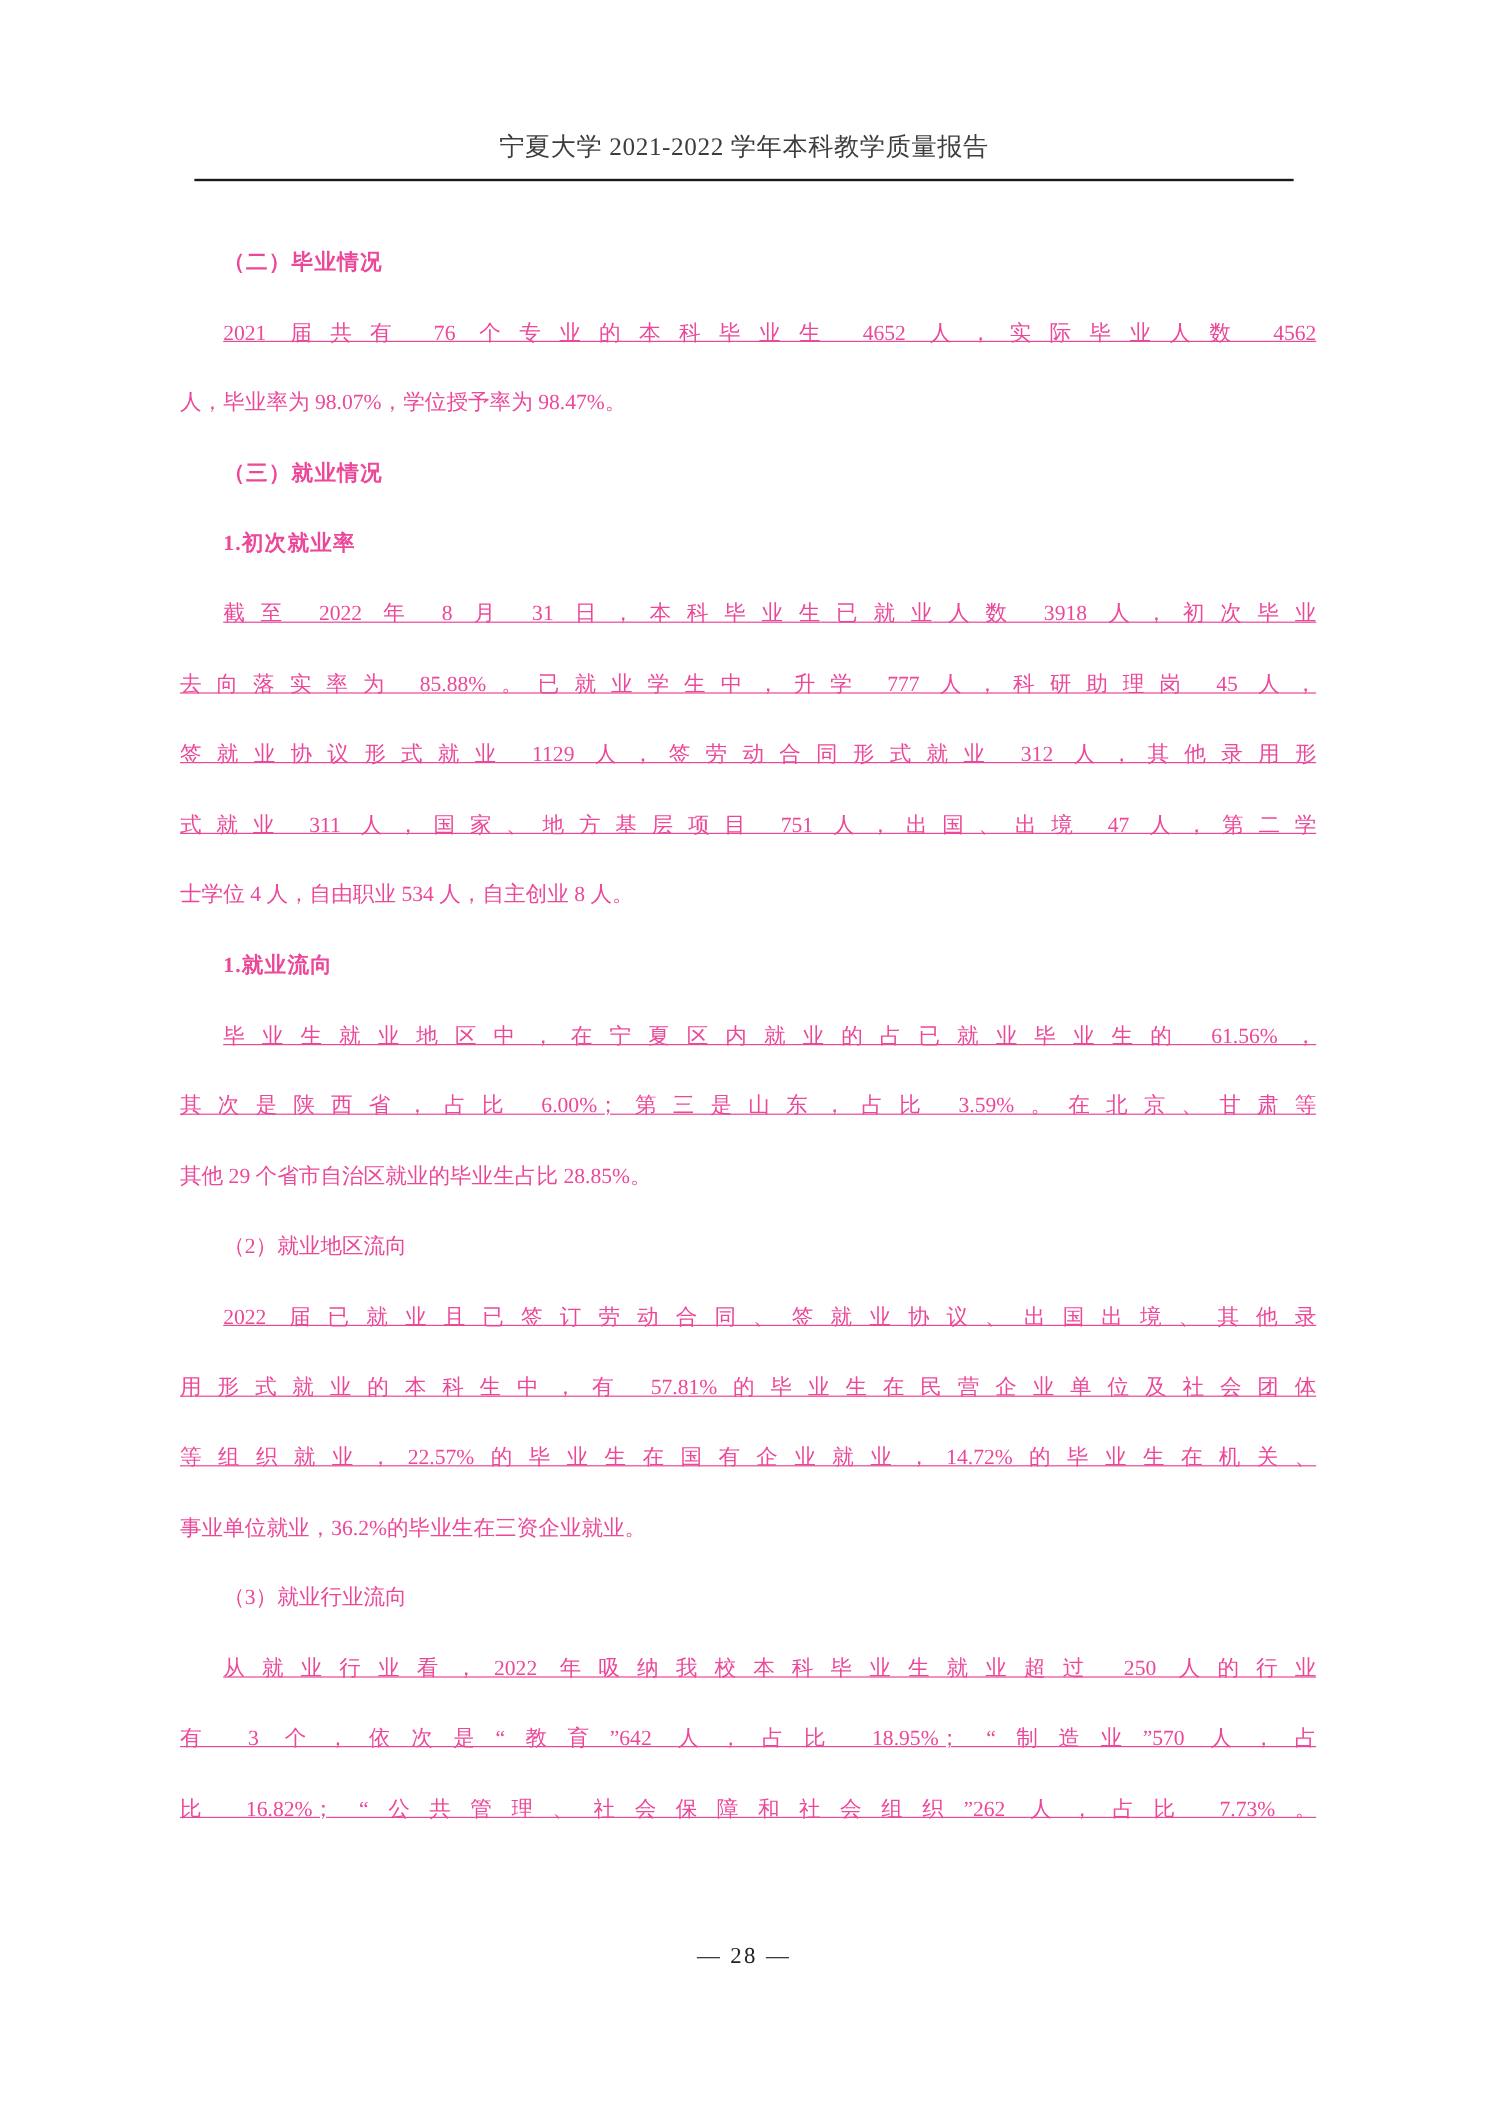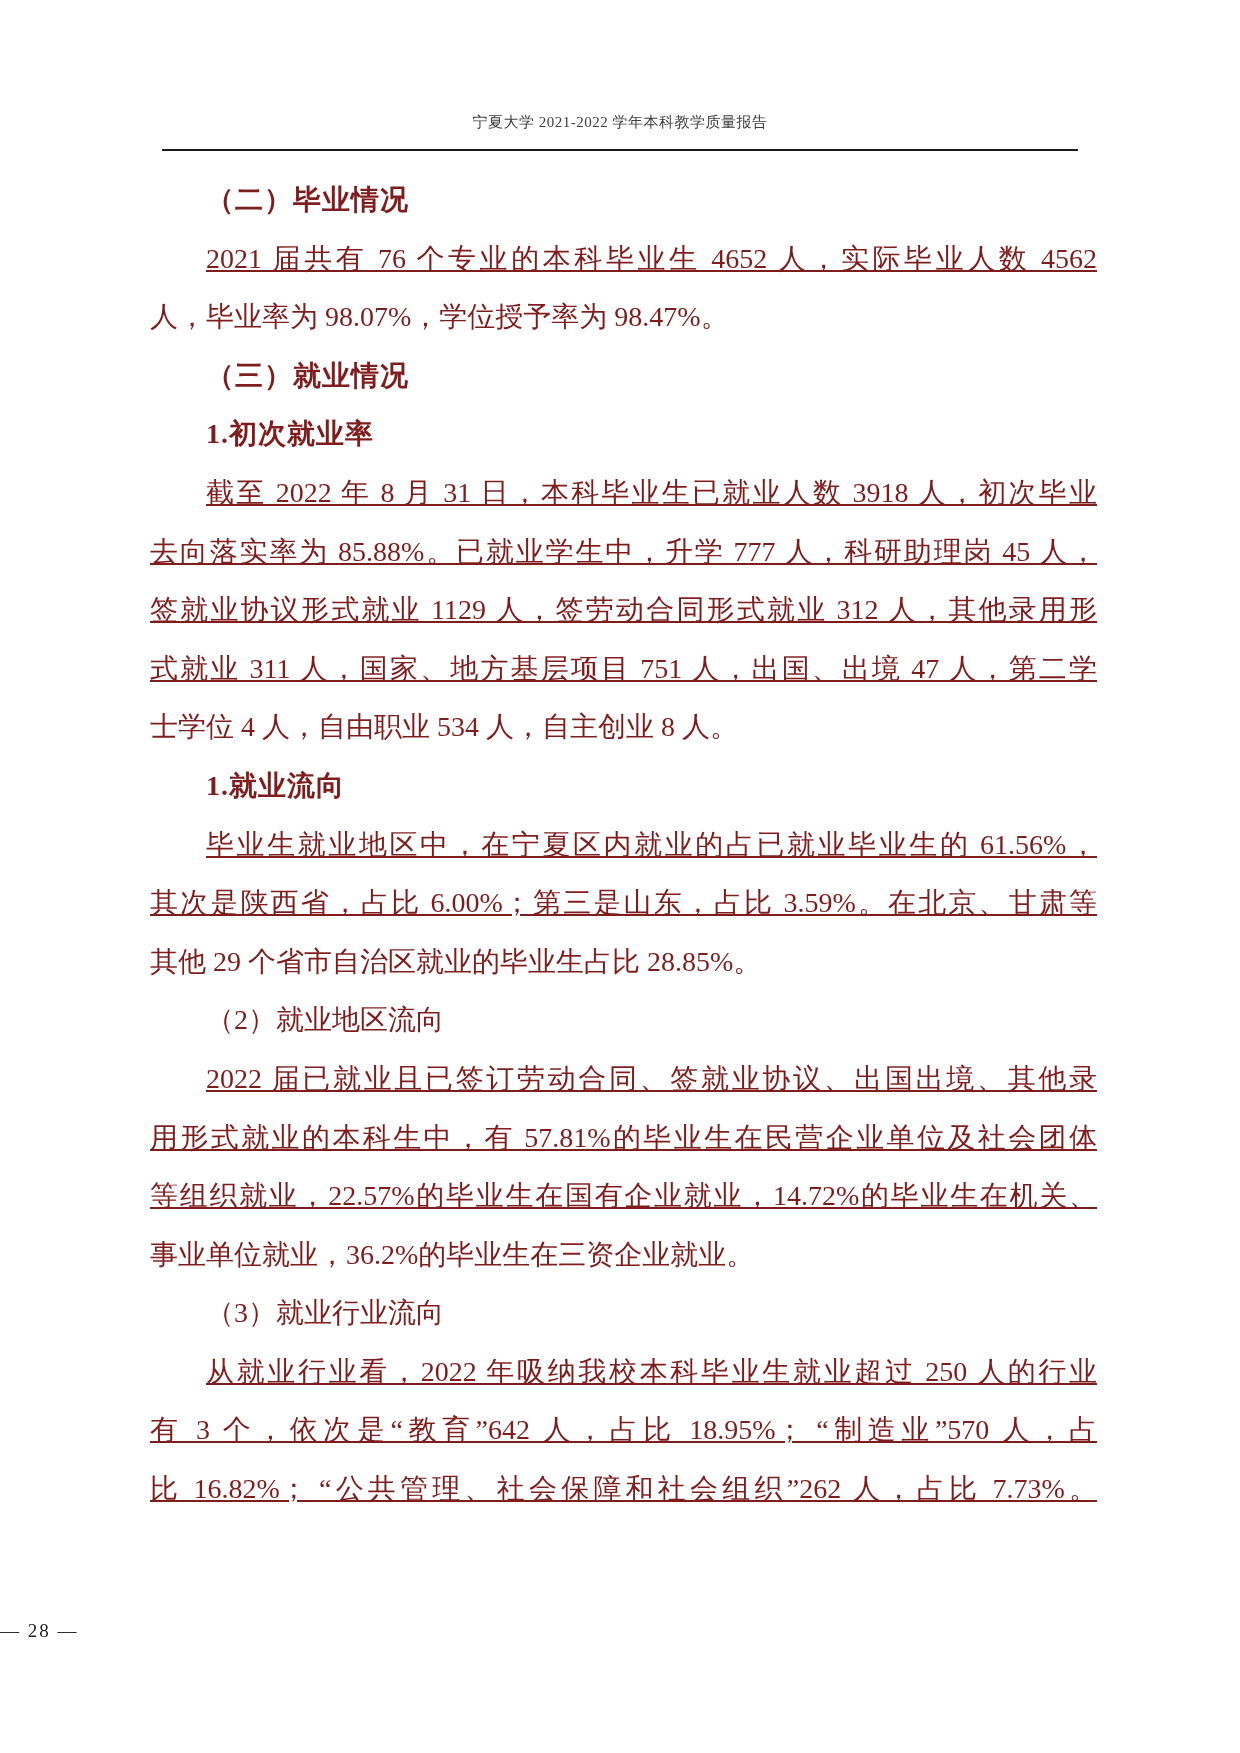--- a/index.html
+++ b/index.html
@@ -15,59 +15,60 @@
     font-family: "Liberation Serif", "DejaVu Serif", serif;
     color: #161616;
     overflow: hidden;
   }
   .header-title {
     position: absolute;
     top: 108px;
     left: 0;
     width: 100%;
     text-align: center;
-    font-size: 15px;
+    font-size: 21px;
     line-height: 28px;
     color: #3d3d3d;
     letter-spacing: 0.5px;
   }
   .header-rule {
     position: absolute;
     top: 149px;
     left: 162px;
     width: 916px;
     height: 2px;
     background: #1a1a1a;
   }
   .doc-body {
     position: absolute;
-    top: 171px;
+    top: 189px;
     left: 150px;
     width: 947px;
-    font-size: 28px;
+    font-size: 18px;
     line-height: 58.6px;
-    color: #7f1d1d;
+    color: #ec4899;
   }
   .line {
     width: 100%;
     text-align: left;
     overflow: hidden;
   }
   .line.indent { text-indent: 2em; }
   .line.bold { font-weight: bold; letter-spacing: 1px; }
   .line.stretch {
     text-align: justify;
     text-align-last: justify;
     text-decoration: underline;
   }
   .page-footer {
     position: absolute;
     top: 1618px;
     left: 0;
     width: 100%;
+    text-align: center;
     font-size: 19px;
     line-height: 26px;
     color: #222222;
     letter-spacing: 2px;
   }
 </style>
 </head>
 <body>
 
 <div class="page">

